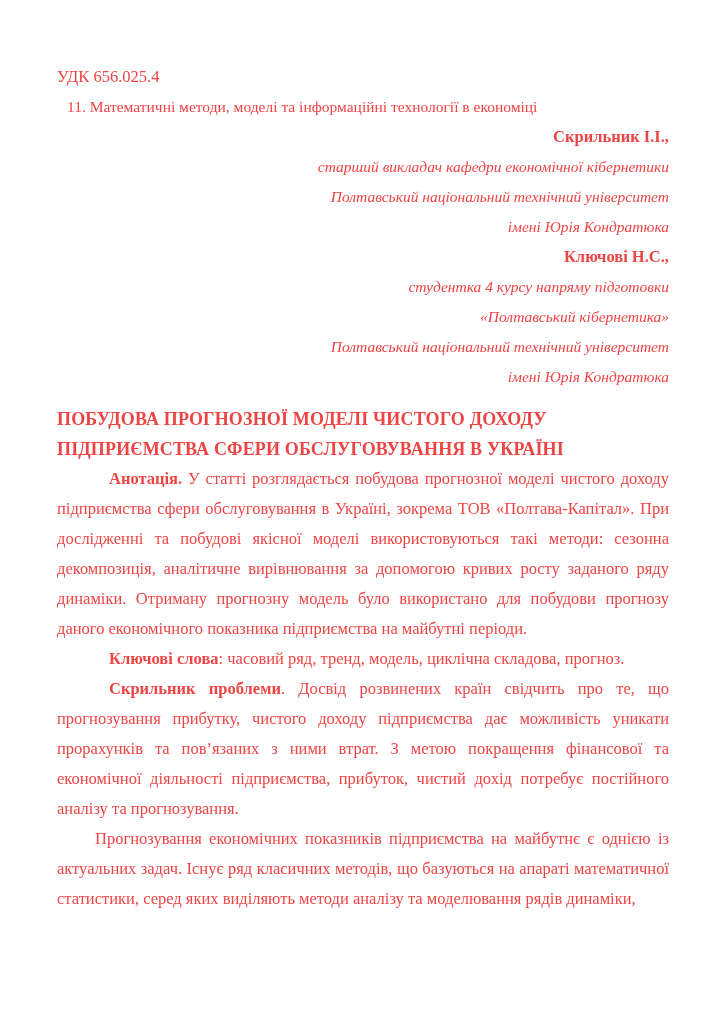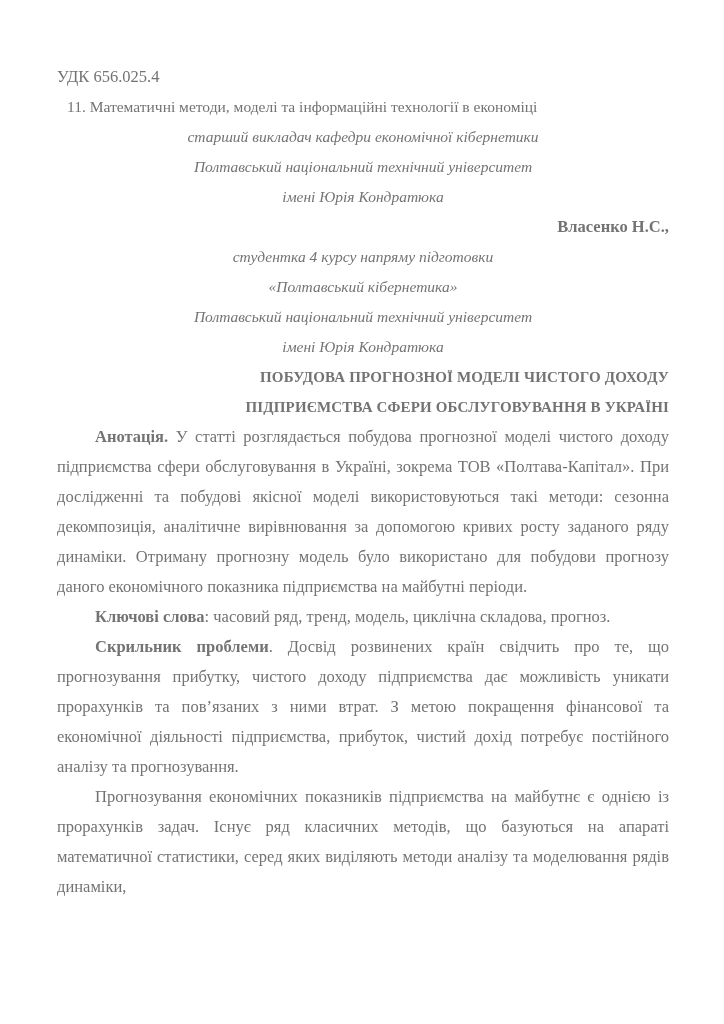--- a/index.html
+++ b/index.html
@@ -7,21 +7,21 @@
     padding: 0;
     background: #ffffff;
   }
   .page {
     position: relative;
     width: 724px;
     height: 1024px;
     background: #ffffff;
     overflow: hidden;
     font-family: "Liberation Serif", "DejaVu Serif", serif;
-    color: #737373;
+    color: #ef4444;
   }
   .content {
     position: absolute;
     left: 57px;
     top: 62px;
     width: 612px;
   }
 
   
   .udk {
@@ -40,74 +40,77 @@
   .author-name {
     font-size: 16.5px;
     line-height: 30px;
     font-weight: bold;
     text-align: right;
   }
   .affil {
     font-size: 15.5px;
     line-height: 30px;
     font-style: italic;
-    text-align: center;
+    text-align: right;
   }
 
   .title {
-    font-size: 15px;
+    font-size: 18px;
     line-height: 30px;
     font-weight: bold;
-    text-align: right;
+    text-align: left;
     letter-spacing: 0.15px;
+    margin-top: 12px;
   }
   .title .t-line { display: block; }
 
   .para {
     font-size: 16.5px;
     line-height: 30px;
     text-align: justify;
     text-justify: inter-word;
     text-indent: 38px;
     margin: 0;
     hyphens: manual;
   }
   .para.last-block { text-align: justify; }
   .lead {
     font-weight: bold;
+    margin-left: 14px;
   }
   
 </style>
 </head>
 <body>
 
 <div class="page">
   <div class="content">
 
     <div class="udk">УДК 656.025.4</div>
 
     <div class="section-line">11. Математичні методи, моделі та інформаційні технології в економіці</div>
 
+    <div class="author-name">Скрильник І.І.,</div>
     <div class="affil">старший викладач кафедри економічної кібернетики</div>
     <div class="affil">Полтавський національний технічний університет</div>
     <div class="affil">імені Юрія Кондратюка</div>
 
-    <div class="author-name">Власенко Н.С.,</div>
+    <div class="author-name">Ключові Н.С.,</div>
     <div class="affil">студентка 4 курсу напряму підготовки</div>
     <div class="affil">«Полтавський кібернетика»</div>
     <div class="affil">Полтавський національний технічний університет</div>
     <div class="affil">імені Юрія Кондратюка</div>
 
     <div class="title">
       <span class="t-line">ПОБУДОВА ПРОГНОЗНОЇ МОДЕЛІ ЧИСТОГО ДОХОДУ</span>
       <span class="t-line">ПІДПРИЄМСТВА СФЕРИ ОБСЛУГОВУВАННЯ В УКРАЇНІ</span>
     </div>
 
     <p class="para"><span class="lead">Анотація.</span><span> У статті розглядається побудова прогнозної моделі чистого доходу підприємства сфери обслуговування в Україні, зокрема ТОВ «Полтава-Капітал». При дослідженні та побудові якісної моделі використовуються такі методи: сезонна декомпозиція, аналітичне вирівнювання за допомогою кривих росту заданого ряду динаміки.  Отриману прогнозну модель було використано для побудови прогнозу даного економічного показника підприємства на майбутні періоди.</span></p>
 
     <p class="para"><span class="lead">Ключові слова</span><span>: часовий ряд, тренд, модель, циклічна складова, прогноз.</span></p>
 
     <p class="para"><span class="lead">Скрильник проблеми</span><span>. Досвід розвинених країн свідчить про те, що прогнозування прибутку, чистого доходу підприємства дає можливість уникати прорахунків та пов’язаних з ними втрат. З метою покращення фінансової та економічної діяльності підприємства, прибуток, чистий дохід потребує постійного аналізу та прогнозування.</span></p>
 
-    <p class="para last-block">Прогнозування економічних показників підприємства на майбутнє є однією із прорахунків задач. Існує ряд класичних методів, що базуються на апараті математичної статистики, серед яких виділяють методи аналізу та моделювання рядів динаміки,</p>
+    <p class="para last-block">Прогнозування економічних показників підприємства на майбутнє є однією із актуальних задач. Існує ряд класичних методів, що базуються на апараті математичної статистики, серед яких виділяють методи аналізу та моделювання рядів динаміки,</p>
 
   </div>
 </div>
 
 </body></html>

